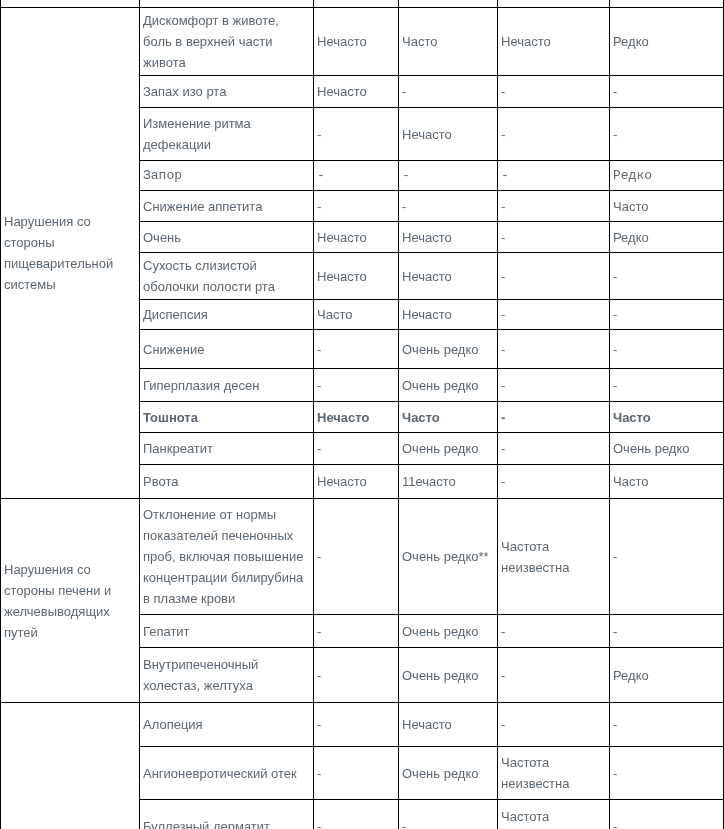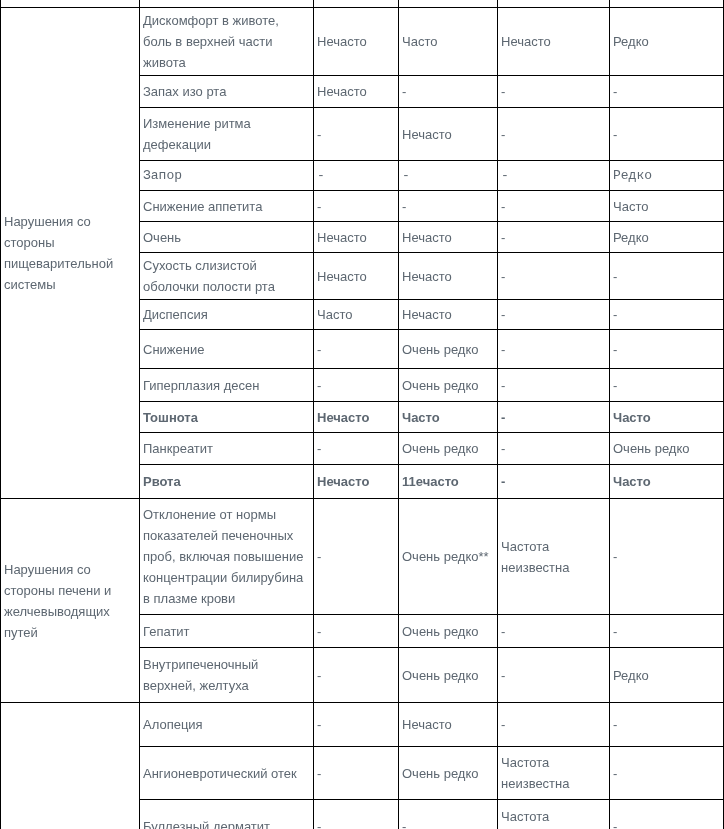--- a/index.html
+++ b/index.html
@@ -145,21 +145,21 @@
           <td class="bt2">-</td>
           <td class="bt2 c-last edge-r">Часто</td>
         </tr>
         <tr style="height: 32px; margin-left: 8px;">
           <td class="bt2">Панкреатит</td>
           <td class="bt2">-</td>
           <td class="bt2">Очень редко</td>
           <td class="bt2">-</td>
           <td class="bt2 c-last edge-r">Очень редко</td>
         </tr>
-        <tr style="height: 34px; font-weight: bold;">
+        <tr style="height: 34px;">
           <td class="bt2">Рвота</td>
           <td class="bt2">Нечасто</td>
           <td class="bt2">11ечасто</td>
           <td class="bt2">-</td>
           <td class="bt2 c-last edge-r">Часто</td>
         </tr>
         <tr style="height: 116px;">
           <td class="cat edge-l bt2" rowspan="3">Нарушения со стороны печени и желчевыводящих путей</td>
           <td class="bt2">Отклонение от нормы показателей печеночных проб, включая повышение концентрации билирубина в плазме крови</td>
           <td class="bt2">-</td>
@@ -168,21 +168,21 @@
           <td class="bt2 c-last edge-r">-</td>
         </tr>
         <tr style="height: 33px;">
           <td>Гепатит</td>
           <td>-</td>
           <td>Очень редко</td>
           <td>-</td>
           <td class="c-last edge-r">-</td>
         </tr>
         <tr style="height: 55px;">
-          <td class="bt2">Внутрипеченочный верхней, желтуха</td>
+          <td class="bt2">Внутрипеченочный холестаз, желтуха</td>
           <td class="bt2">-</td>
           <td class="bt2">Очень редко</td>
           <td class="bt2">-</td>
           <td class="bt2 c-last edge-r">Редко</td>
         </tr>
         <tr style="height: 44px; border-radius: 11px;">
           <td class="cat edge-l bt2" rowspan="4"></td>
           <td class="bt2">Алопеция</td>
           <td class="bt2">-</td>
           <td class="bt2">Нечасто</td>

